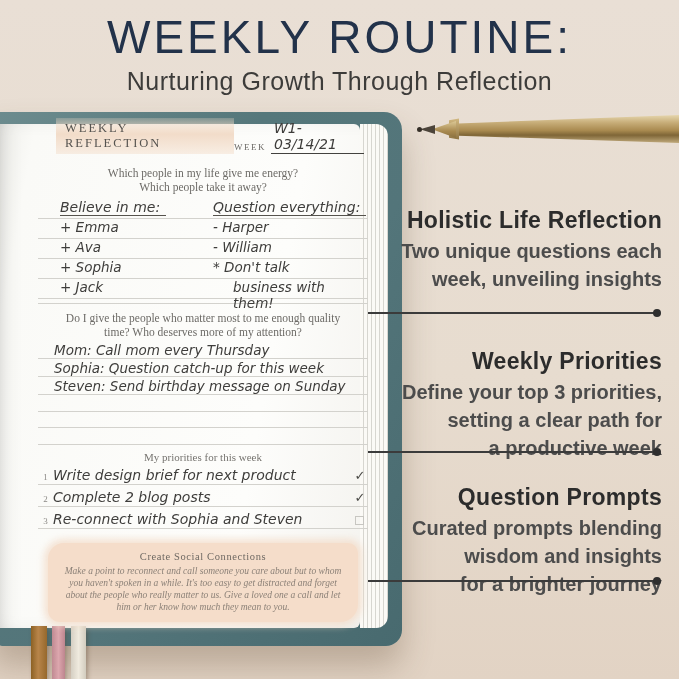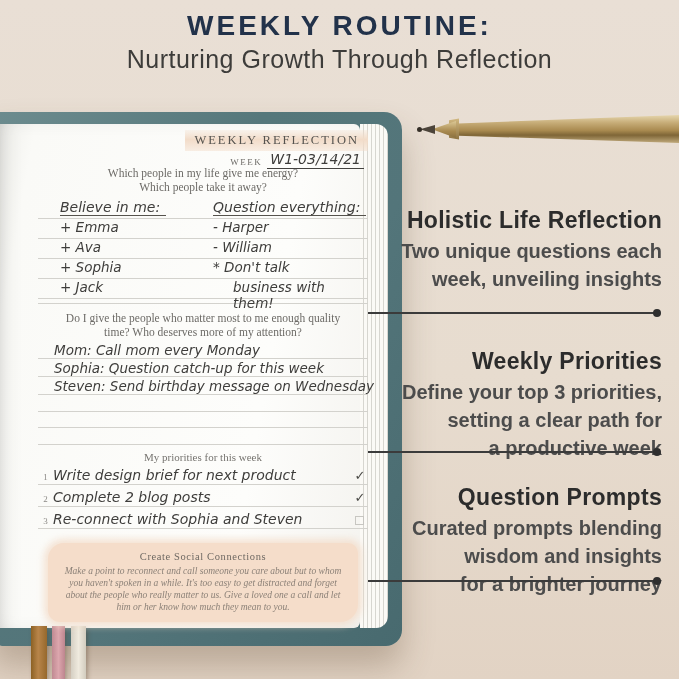--- a/index.html
+++ b/index.html
@@ -2,21 +2,21 @@
 <html><head>
 <meta charset="utf-8">
 <style>
   * { margin:0; padding:0; box-sizing:border-box; }
   body { background:#d8ccbf; font-family:"Liberation Sans", sans-serif; }
   .stage{ position:relative; width:679px; height:679px; overflow:hidden;
     background:linear-gradient(180deg,#e9dfd5 0%,#e7dccf 55%,#e2d3c4 100%); }
 
   
   .headline{ position:absolute; top:10px; left:0; width:100%; text-align:center; }
-  .headline h1{ font-size:28px; font-weight:700; letter-spacing:3px; color:#22324a; }
+  .headline h1{ font-size:46px; font-weight:400; letter-spacing:3px; color:#22324a; }
   .headline h2{ font-size:25px; font-weight:400; letter-spacing:.5px; color:#3d3c3a; margin-top:3px; }
 
   
   .pen{ position:absolute; z-index:3; }
   .pen-body{ position:absolute; left:458px; top:115px; width:221px; height:28px;
     background:linear-gradient(180deg,#e6d6ad 0%,#c6ac77 28%,#a98a50 55%,#7f6637 72%,#c0aa7c 100%);
     clip-path:polygon(0 30%,100% 0,100% 100%,0 74%); }
   .pen-ring{ position:absolute; left:449px; top:117px; width:10px; height:24px;
     background:linear-gradient(180deg,#d6bd85,#8a6f3e); clip-path:polygon(0 14%,100% 6%,100% 94%,0 86%); }
   .pen-cone{ position:absolute; left:432px; top:121px; width:24px; height:17px;
@@ -40,21 +40,21 @@
 
   
   .ribbon{ position:absolute; top:626px; height:53px; z-index:2; box-shadow:2px 3px 4px rgba(80,60,40,.35); }
   .ribbon.tan{ left:31px; width:16px; background:linear-gradient(90deg,#8c6124,#b8854a 45%,#96682c); }
   .ribbon.pink{ left:52px; width:13px; background:linear-gradient(90deg,#c08a92,#dca6ad 50%,#bd858e); }
   .ribbon.cream{ left:71px; width:15px; background:linear-gradient(90deg,#d5cfc3,#efeade 50%,#d2ccbe); }
 
   
   .page-content{ position:absolute; left:38px; top:130px; width:330px; z-index:2;
     font-family:"Liberation Serif", serif; color:#5e5c58; }
-  .ph-row{ display:flex; justify-content:space-between; align-items:flex-end; height:24px; margin-left:18px;flex-direction:column; }
+  .ph-row{ display:flex; justify-content:space-between; align-items:flex-end; height:24px; margin-left:18px; }
   .ph-title{ font-size:12.5px; letter-spacing:2px; color:#55534f;
     background:linear-gradient(180deg,rgba(243,220,200,.25),#f2dcc9 45%,rgba(243,220,200,.45)); padding:3px 9px; }
   .ph-week{ display:flex; align-items:flex-end; gap:5px; margin-right:4px; }
   .ph-week-label{ font-size:9px; letter-spacing:1.5px; color:#6d6b67; padding-bottom:2px; }
   .hand{ font-family:"DejaVu Sans", sans-serif; font-style:italic; color:#3e3d3b; }
   .ph-week-value{ font-size:14px; border-bottom:1.5px solid #43423f; padding:0 3px 1px 3px; }
 
   .q{ text-align:center; font-size:11.5px; line-height:14px; color:#6c6a66; }
   .q1{ margin-top:12px; }
   .q2{ margin-top:7px; }
@@ -172,27 +172,27 @@
     </div>
     <div class="ruled-empty"></div>
 
     <div class="q q2">
       <div>Do I give the people who matter most to me enough quality</div>
       <div>time? Who deserves more of my attention?</div>
     </div>
 
     <div class="answers">
       <div class="arow">
-          <span class="item hand">Mom: Call mom every Monday</span>
+          <span class="item hand">Mom: Call mom every Thursday</span>
         </div>
       <div class="arow">
           <span class="item hand">Sophia: Question catch-up for this week</span>
         </div>
       <div class="arow">
-          <span class="item hand">Steven: Send birthday message on Wednesday</span>
+          <span class="item hand">Steven: Send birthday message on Sunday</span>
         </div>
     </div>
 
     <div class="blank-lines">
       <div class="ruled"></div>
         <div class="ruled"></div>
         <div class="ruled"></div>
     </div>
 
     <div class="prio-head">My priorities for this week</div>

